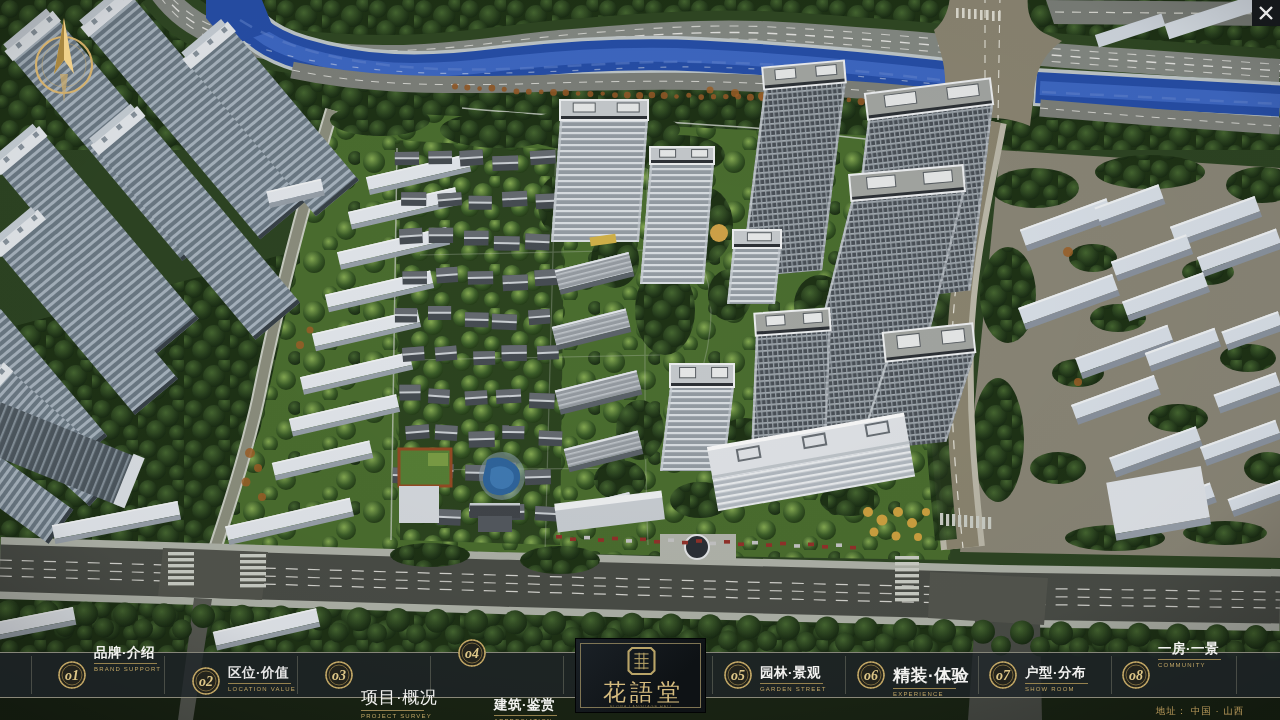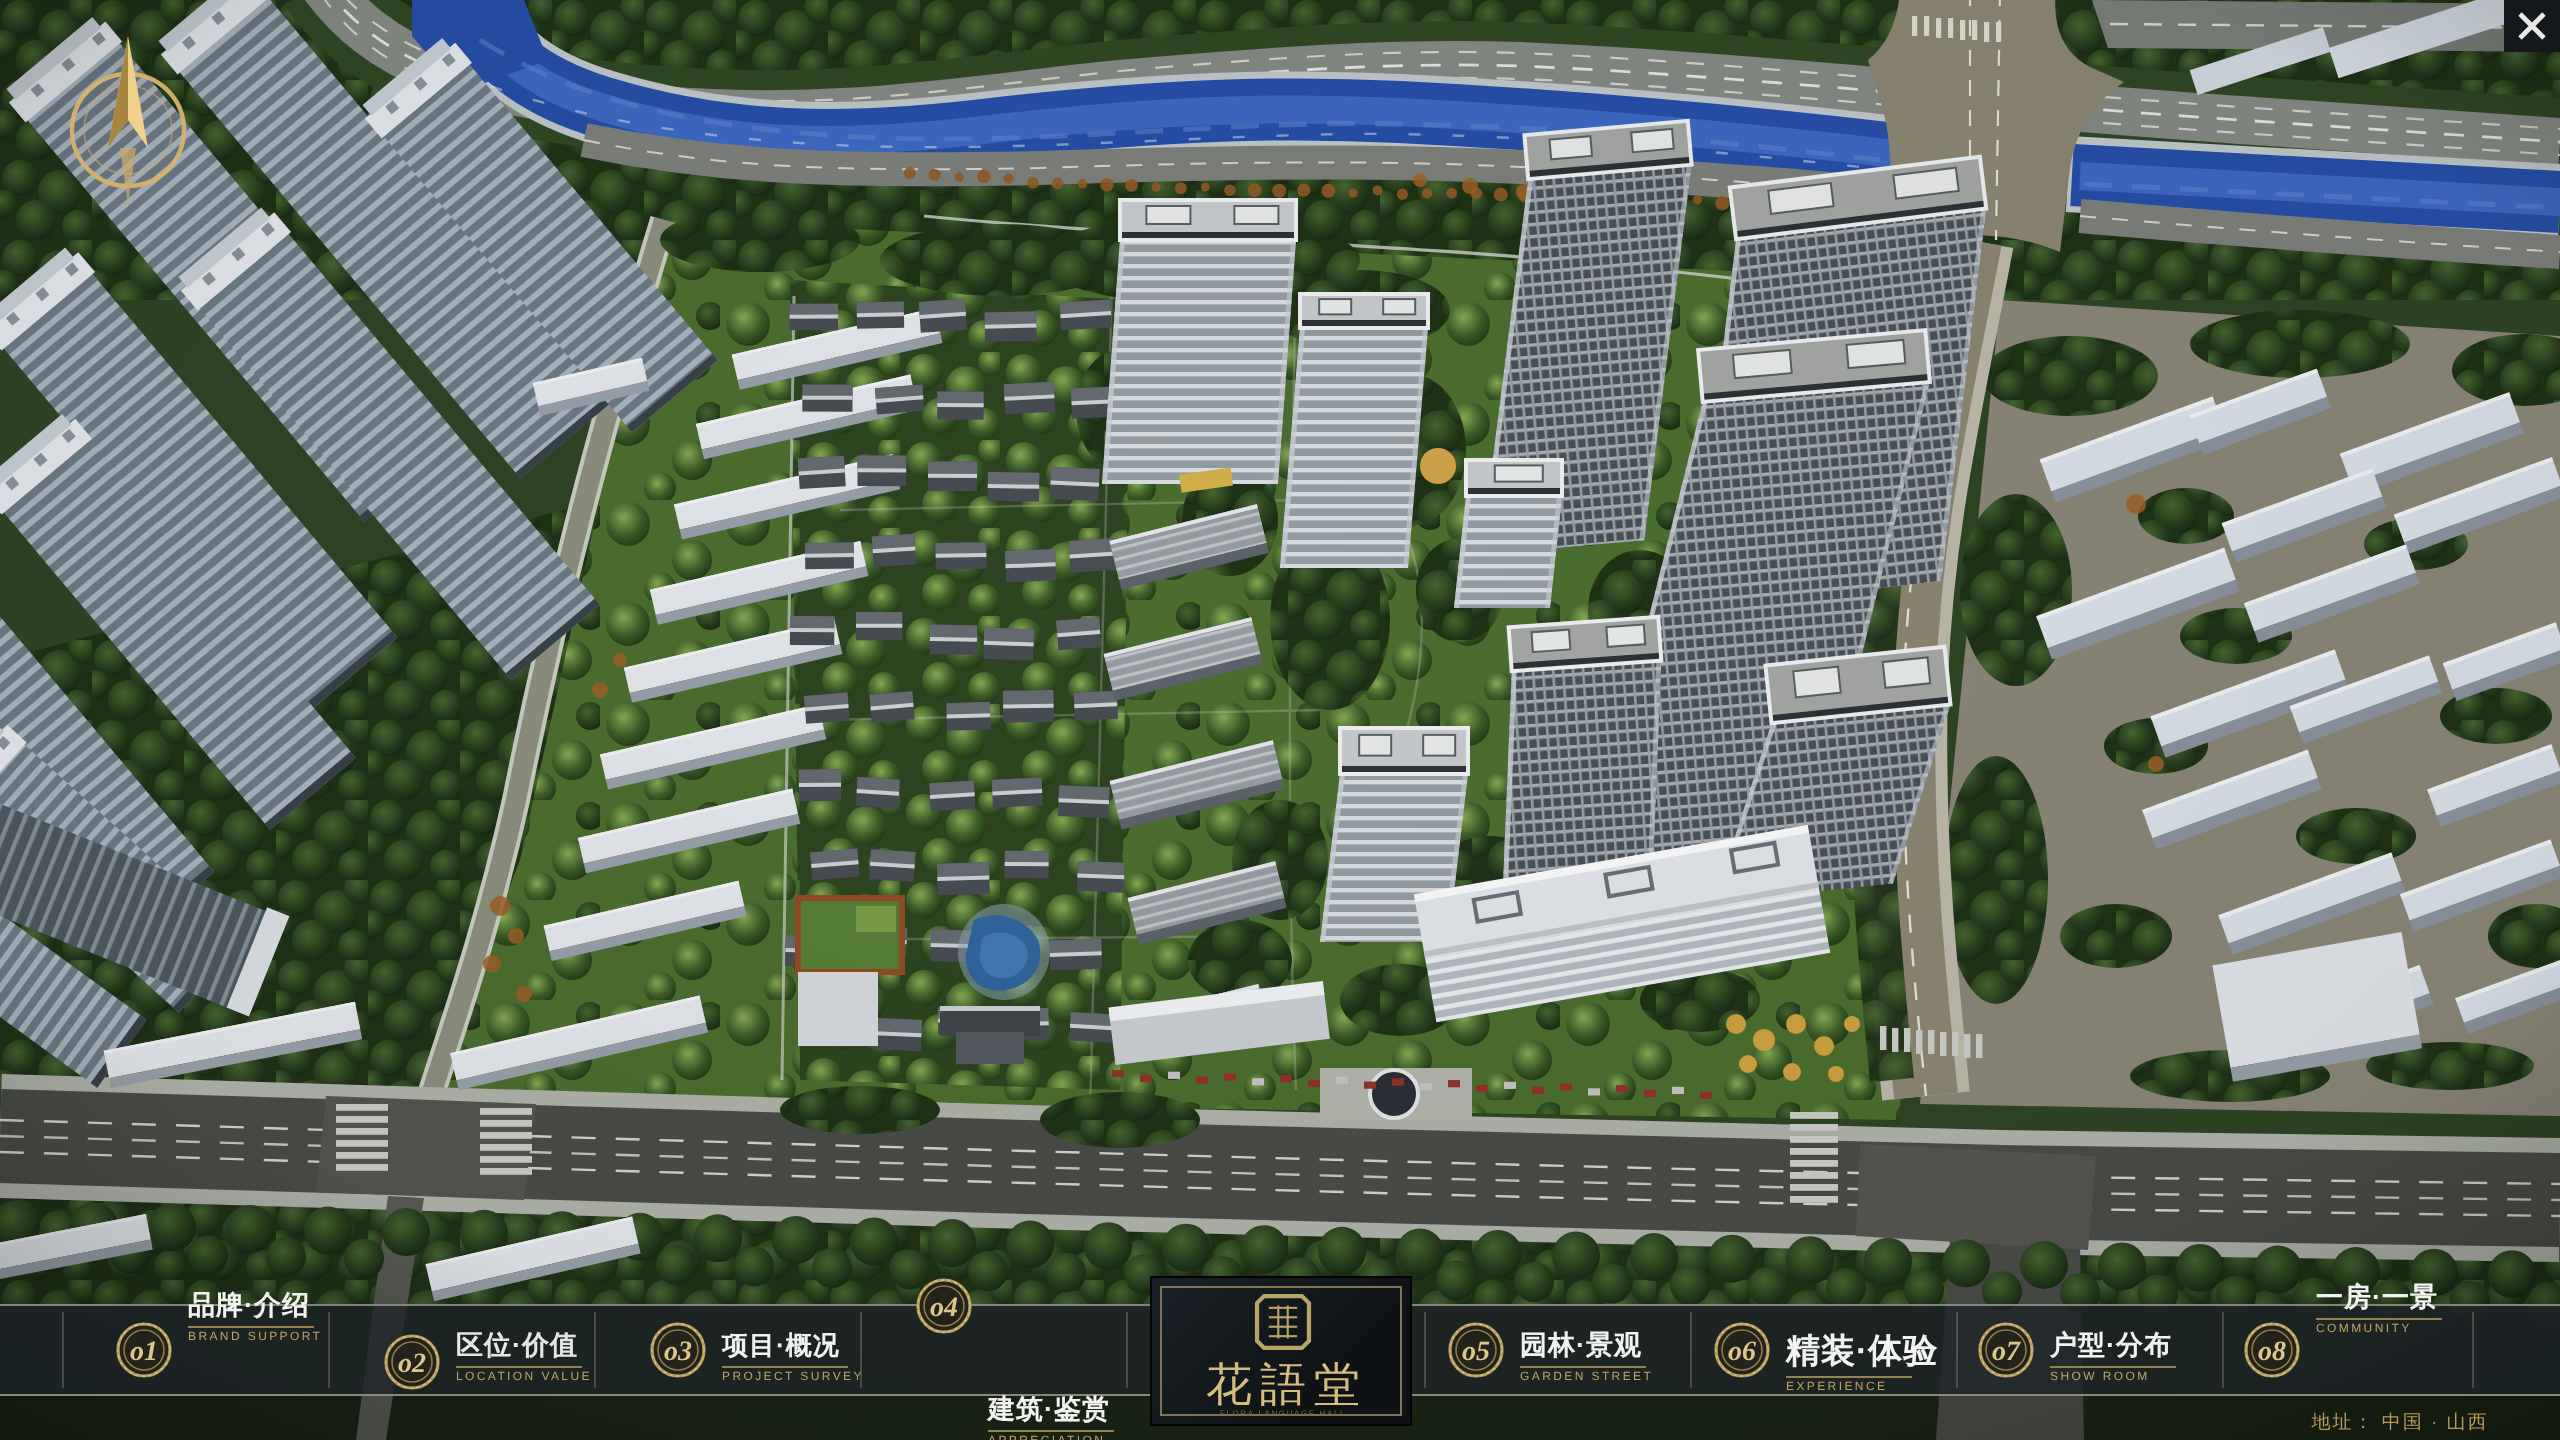--- a/index.html
+++ b/index.html
@@ -1262,21 +1262,21 @@
 
 <div style="position:absolute;left:324px;top:661px;width:30px;height:30px;">
  <svg width="30" height="30">
   <circle cx="15" cy="14" r="13" fill="#23231c" stroke="#b79c5c" stroke-width="1.6"></circle>
   <circle cx="15" cy="14" r="10" fill="none" stroke="#8f7a45" stroke-width="0.8"></circle>
   <circle cx="15" cy="14" r="13" fill="none" stroke="#d8c083" stroke-width="0.7" stroke-dasharray="1.5 1.8"></circle>
   <text x="15" y="19" text-anchor="middle" font-family="Liberation Serif,serif" font-style="italic" font-weight="bold" font-size="14" fill="#ddc687">o3</text>
  </svg>
 </div>
 <div style="position:absolute;left:361px;top:664px;width:64px;">
- <div style="font-size:13px;font-weight:bold;color:#f2f2f0;letter-spacing:0.5px;white-space:nowrap;">项目·概况</div>
+ <div style="font-size:17px;font-weight:normal;color:#f2f2f0;letter-spacing:0.5px;white-space:nowrap;margin-top:22px;">项目·概况</div>
  <div style="border-bottom:1px solid #96824e;margin-top:1px;width:63px;"></div>
  <div style="font-size:6px;color:#c0a565;letter-spacing:1.2px;margin-top:2px;white-space:nowrap;">PROJECT SURVEY</div>
 </div>
 
 <div style="position:absolute;left:457px;top:639px;width:30px;height:30px;">
  <svg width="30" height="30">
   <circle cx="15" cy="14" r="13" fill="#23231c" stroke="#b79c5c" stroke-width="1.6"></circle>
   <circle cx="15" cy="14" r="10" fill="none" stroke="#8f7a45" stroke-width="0.8"></circle>
   <circle cx="15" cy="14" r="13" fill="none" stroke="#d8c083" stroke-width="0.7" stroke-dasharray="1.5 1.8"></circle>
   <text x="15" y="19" text-anchor="middle" font-family="Liberation Serif,serif" font-style="italic" font-weight="bold" font-size="14" fill="#ddc687">o4</text>

